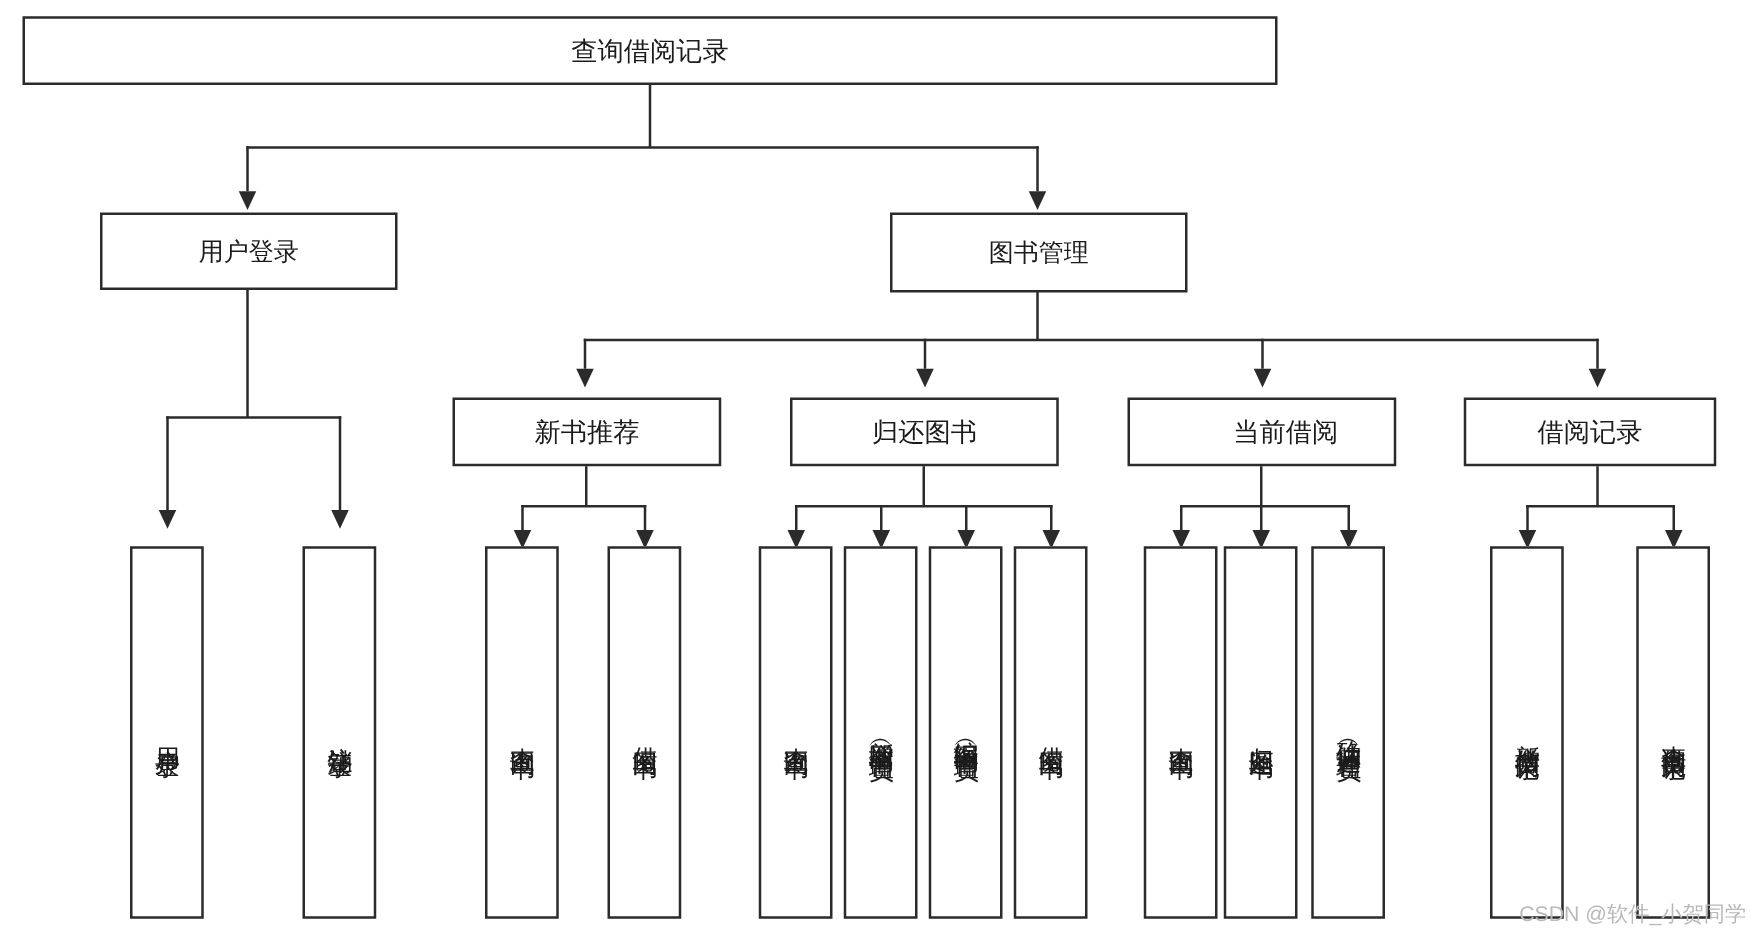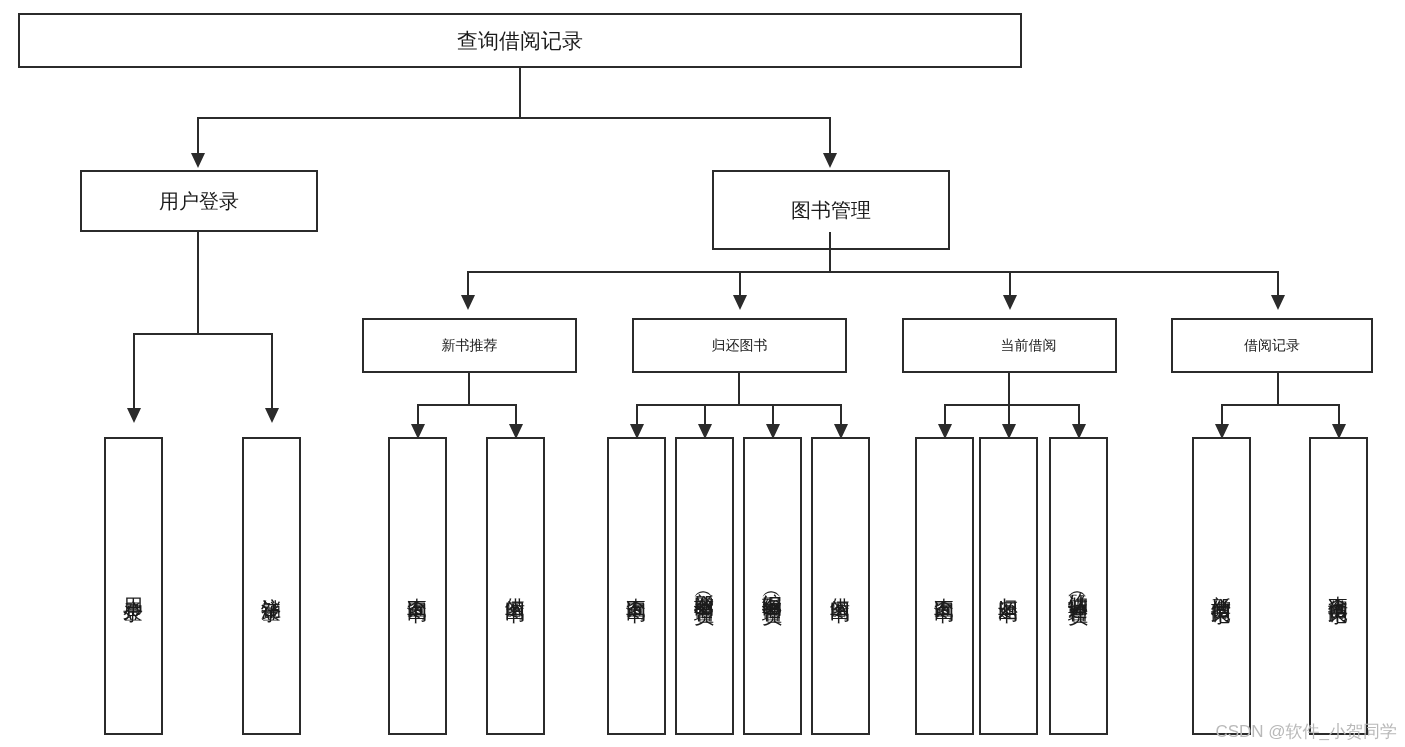--- a/index.html
+++ b/index.html
@@ -25,21 +25,21 @@
     box-sizing: border-box;
     background: #ffffff;
     border: 2px solid #2b2b2b;
     display: flex;
     align-items: center;
     justify-content: center;
     color: #1b1b1b;
   }
   .node.root   { font-size: 21px; }
   .node.lvl1   { font-size: 20px; }
-  .node.lvl2   { font-size: 14px; text-align: center; }
+  .node.lvl2   { font-size: 21px; text-align: center; }
 
   .node.leaf {
     border-width: 2px;
     align-items: center;
     justify-content: center;
     padding: 6px 0;
   }
   .node.leaf .vtext {
     writing-mode: vertical-rl;
     text-orientation: upright;
@@ -95,21 +95,21 @@
   <div class="vline" style="left:197px; top:117px; width:2px; height:36px;"></div>
   <div class="arrow" style="left:191px; top:153px;"></div>
 
   <div class="vline" style="left:829px; top:117px; width:2px; height:36px;"></div>
   <div class="arrow" style="left:823px; top:153px;"></div>
 
   <div class="node lvl1" style="left:80px; top:170px; width:238px; height:62px;">
     <span>用户登录</span>
   </div>
 
-  <div class="node lvl1" style="left:712px; top:170px; width:238px; height:80px;">
+  <div class="node lvl1" style="left:712px; top:170px; width:238px; height:64px;">
     <span>图书管理</span>
   </div>
 
   <div class="vline" style="left:197px; top:232px; width:2px; height:102px;"></div>
   <div class="hline" style="left:133px; top:333px; width:140px; height:2px;"></div>
   <div class="vline" style="left:133px; top:333px; width:2px; height:75px;"></div>
   <div class="arrow" style="left:127px; top:408px;"></div>
   <div class="vline" style="left:271px; top:333px; width:2px; height:75px;"></div>
   <div class="arrow" style="left:265px; top:408px;"></div>
 

